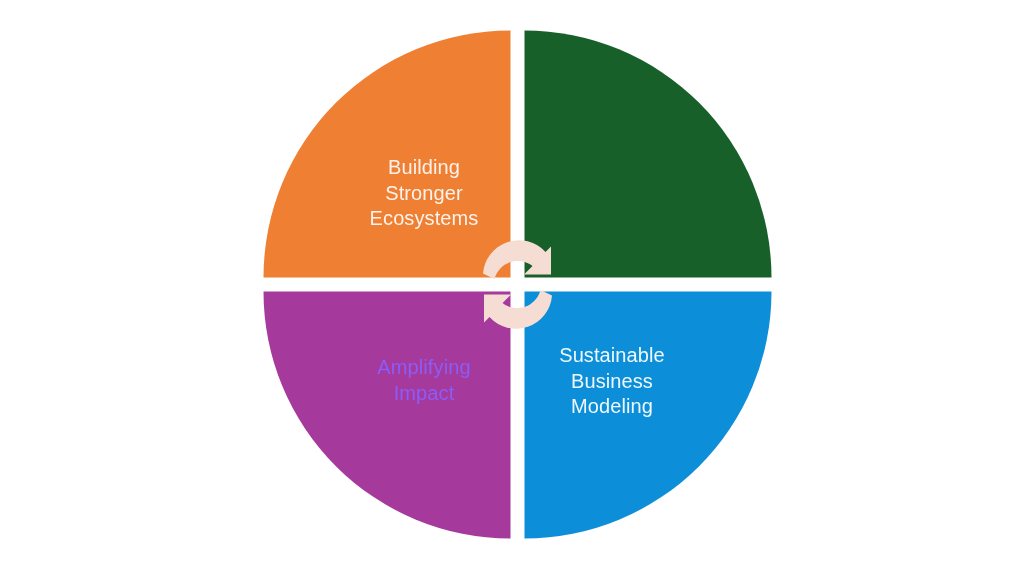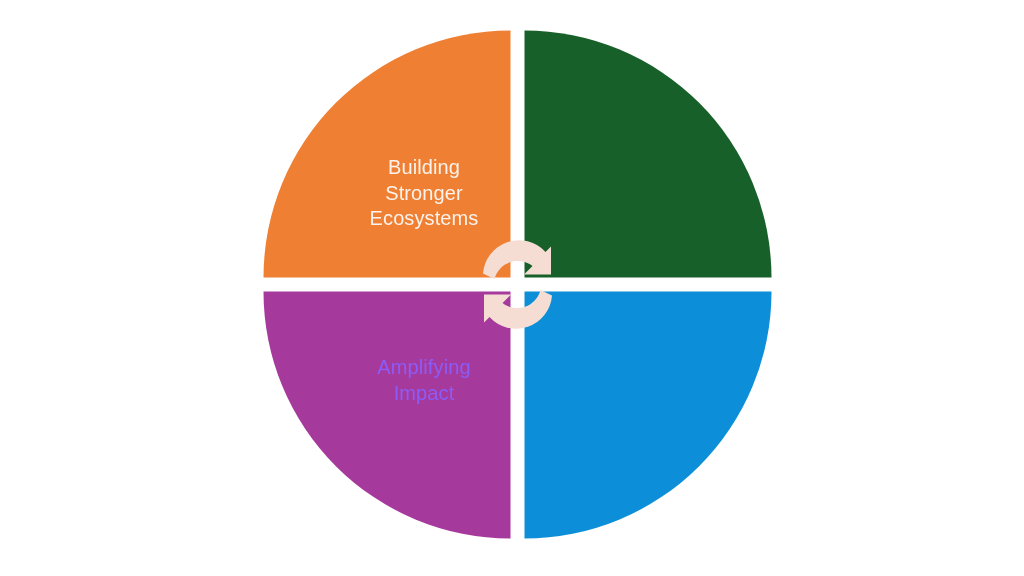--- a/index.html
+++ b/index.html
@@ -103,14 +103,17 @@
   </svg>
 
   <div class="quad-label" id="label-tl">Building
 Stronger
 Ecosystems</div>
 
 
   <div class="quad-label" id="label-bl">Amplifying
 Impact</div>
 
+  <div class="quad-label" id="label-br">Sustainable
+Business
+Modeling</div>
 
 </div>
 
 </body></html>

